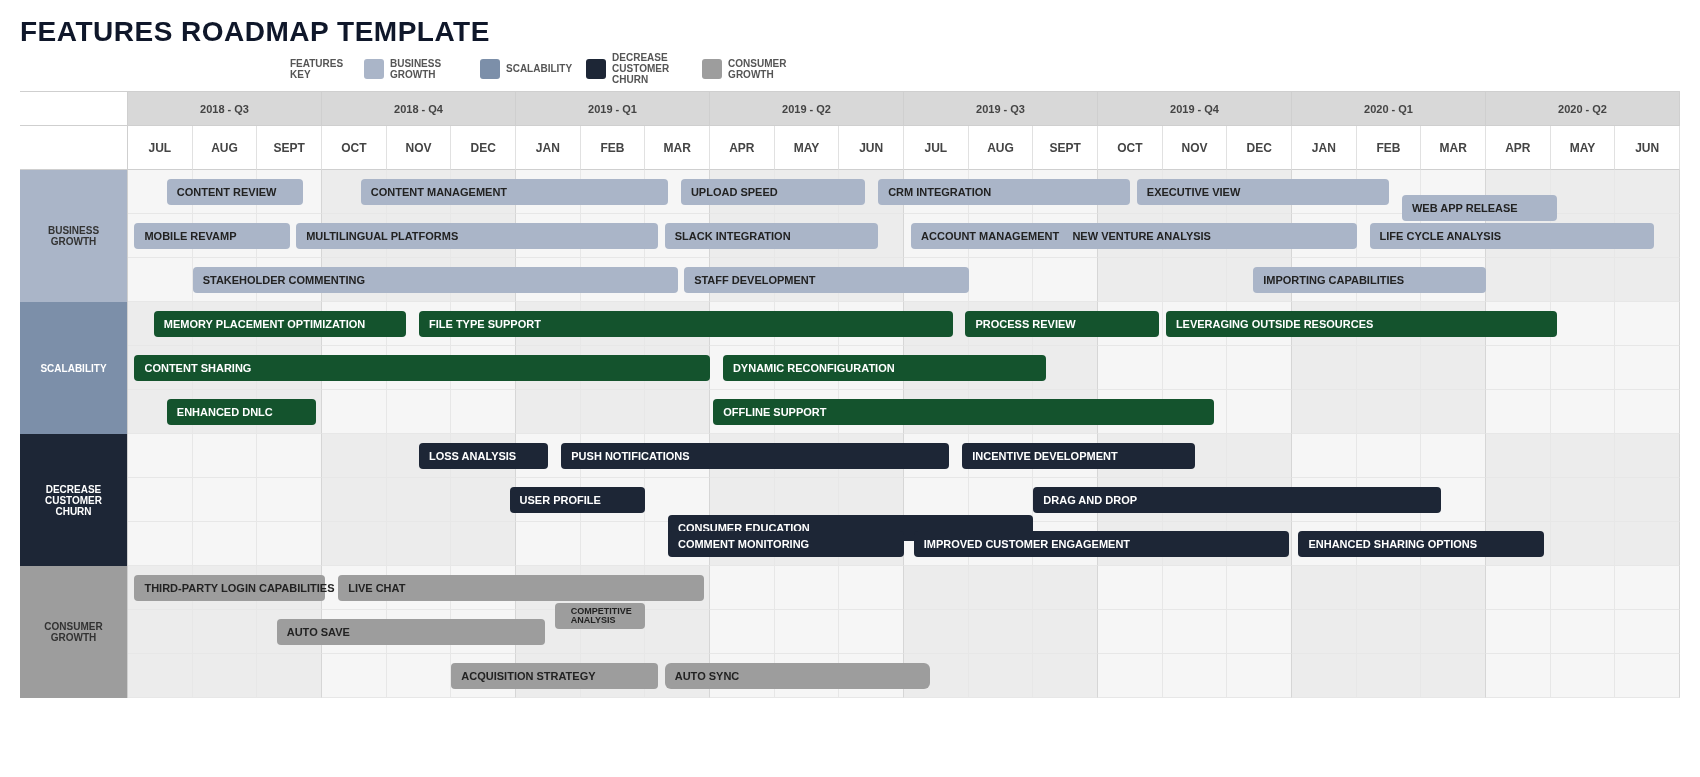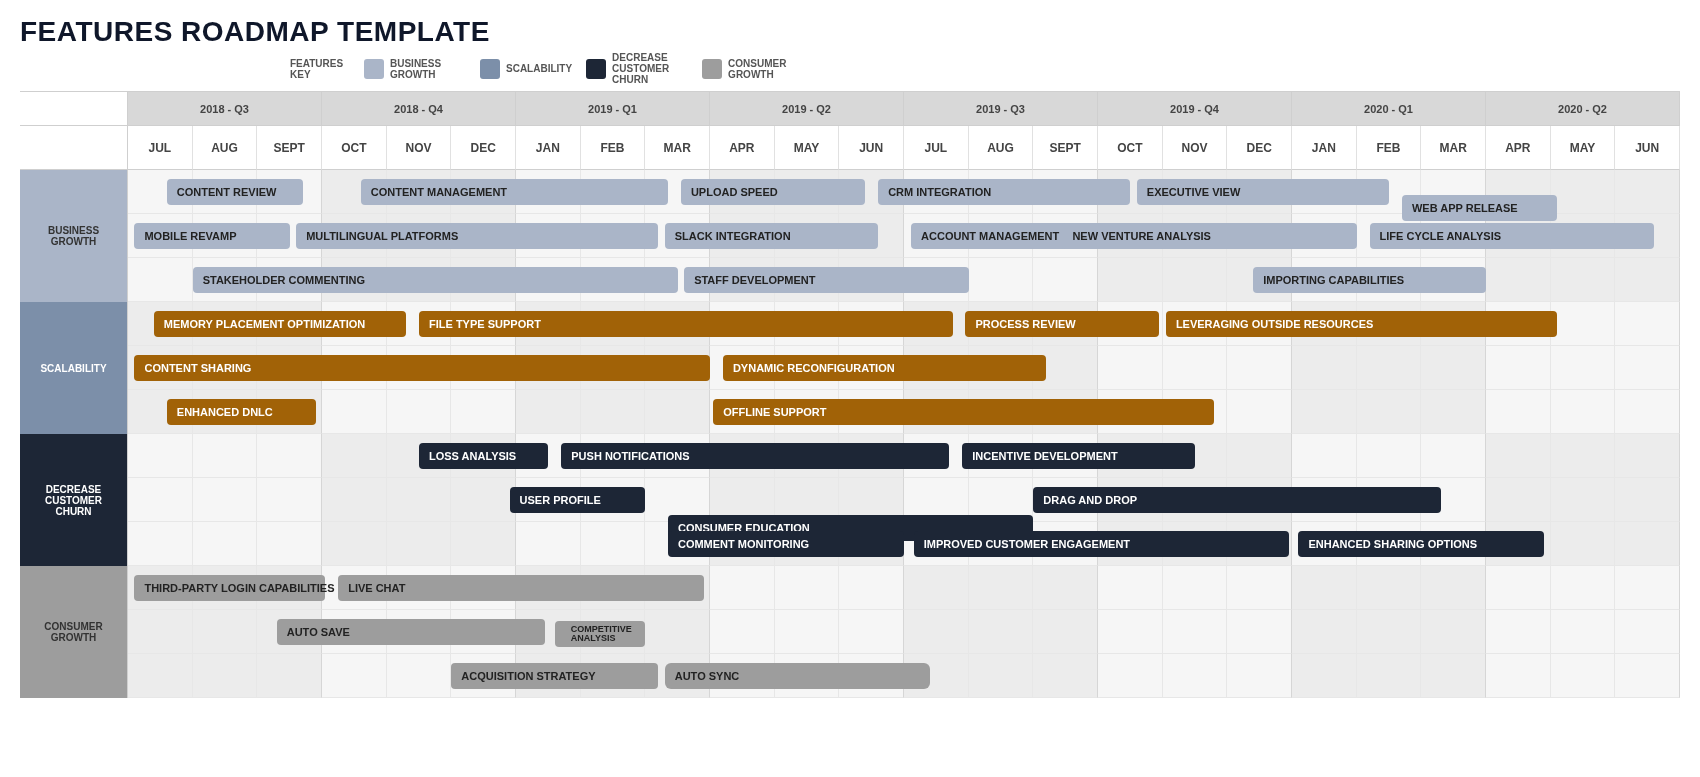--- a/index.html
+++ b/index.html
@@ -116,21 +116,21 @@
     display:flex; align-items:center;
     padding: 0 10px;
     font-size: 11px;
     font-weight:700;
     white-space:nowrap;
     overflow: visible;
     pointer-events:auto;
   }
   .bar.sm { font-size: 9px; padding: 0 6px; line-height:1.05; white-space: normal; }
   .theme-bg { background:#aab5c8; color:#222; }
-  .theme-sc { background:#a16207; color:#fff; }
+  .theme-sc { background:#14532d; color:#fff; }
   .theme-dc { background:#1d2636; color:#fff; }
   .theme-cg { background:#9d9d9d; color:#222; }
 </style>
 </head>
 <body>
 
 <div class="title">FEATURES ROADMAP TEMPLATE</div>
 
 <div class="legend">
   <div class="key-text">FEATURES KEY</div>
@@ -544,20 +544,20 @@
           <div class="cell"></div>
           <div class="cell"></div>
           <div class="cell"></div>
           <div class="cell block-b"></div>
           <div class="cell block-b"></div>
           <div class="cell block-b"></div>
           <div class="bars">
             <div class="bar theme-cg" style="left: 0.416667%; width: 12.2917%; top: 9px;">THIRD-PARTY LOGIN CAPABILITIES</div>
             <div class="bar theme-cg" style="left: 13.5417%; width: 23.5417%; top: 9px;">LIVE CHAT</div>
             <div class="bar theme-cg" style="left: 9.58333%; width: 17.2917%; top: 53px;">AUTO SAVE</div>
-            <div class="bar theme-cg sm" style="left: 27.5%; width: 5.83333%; top: 55px; padding-left: 16px;">COMPETITIVE ANALYSIS</div>
+            <div class="bar theme-cg sm" style="left: 27.5%; width: 5.83333%; top: 37px; padding-left: 16px;">COMPETITIVE ANALYSIS</div>
             <div class="bar theme-cg" style="left: 20.8333%; width: 13.3333%; top: 97px;">ACQUISITION STRATEGY</div>
             <div class="bar theme-cg" style="left: 34.5833%; width: 17.0833%; top: 97px; border-radius: 6px;">AUTO SYNC</div>
           </div>
         </div>
       </div>
     </div>
 </div>
 
 </body></html>

